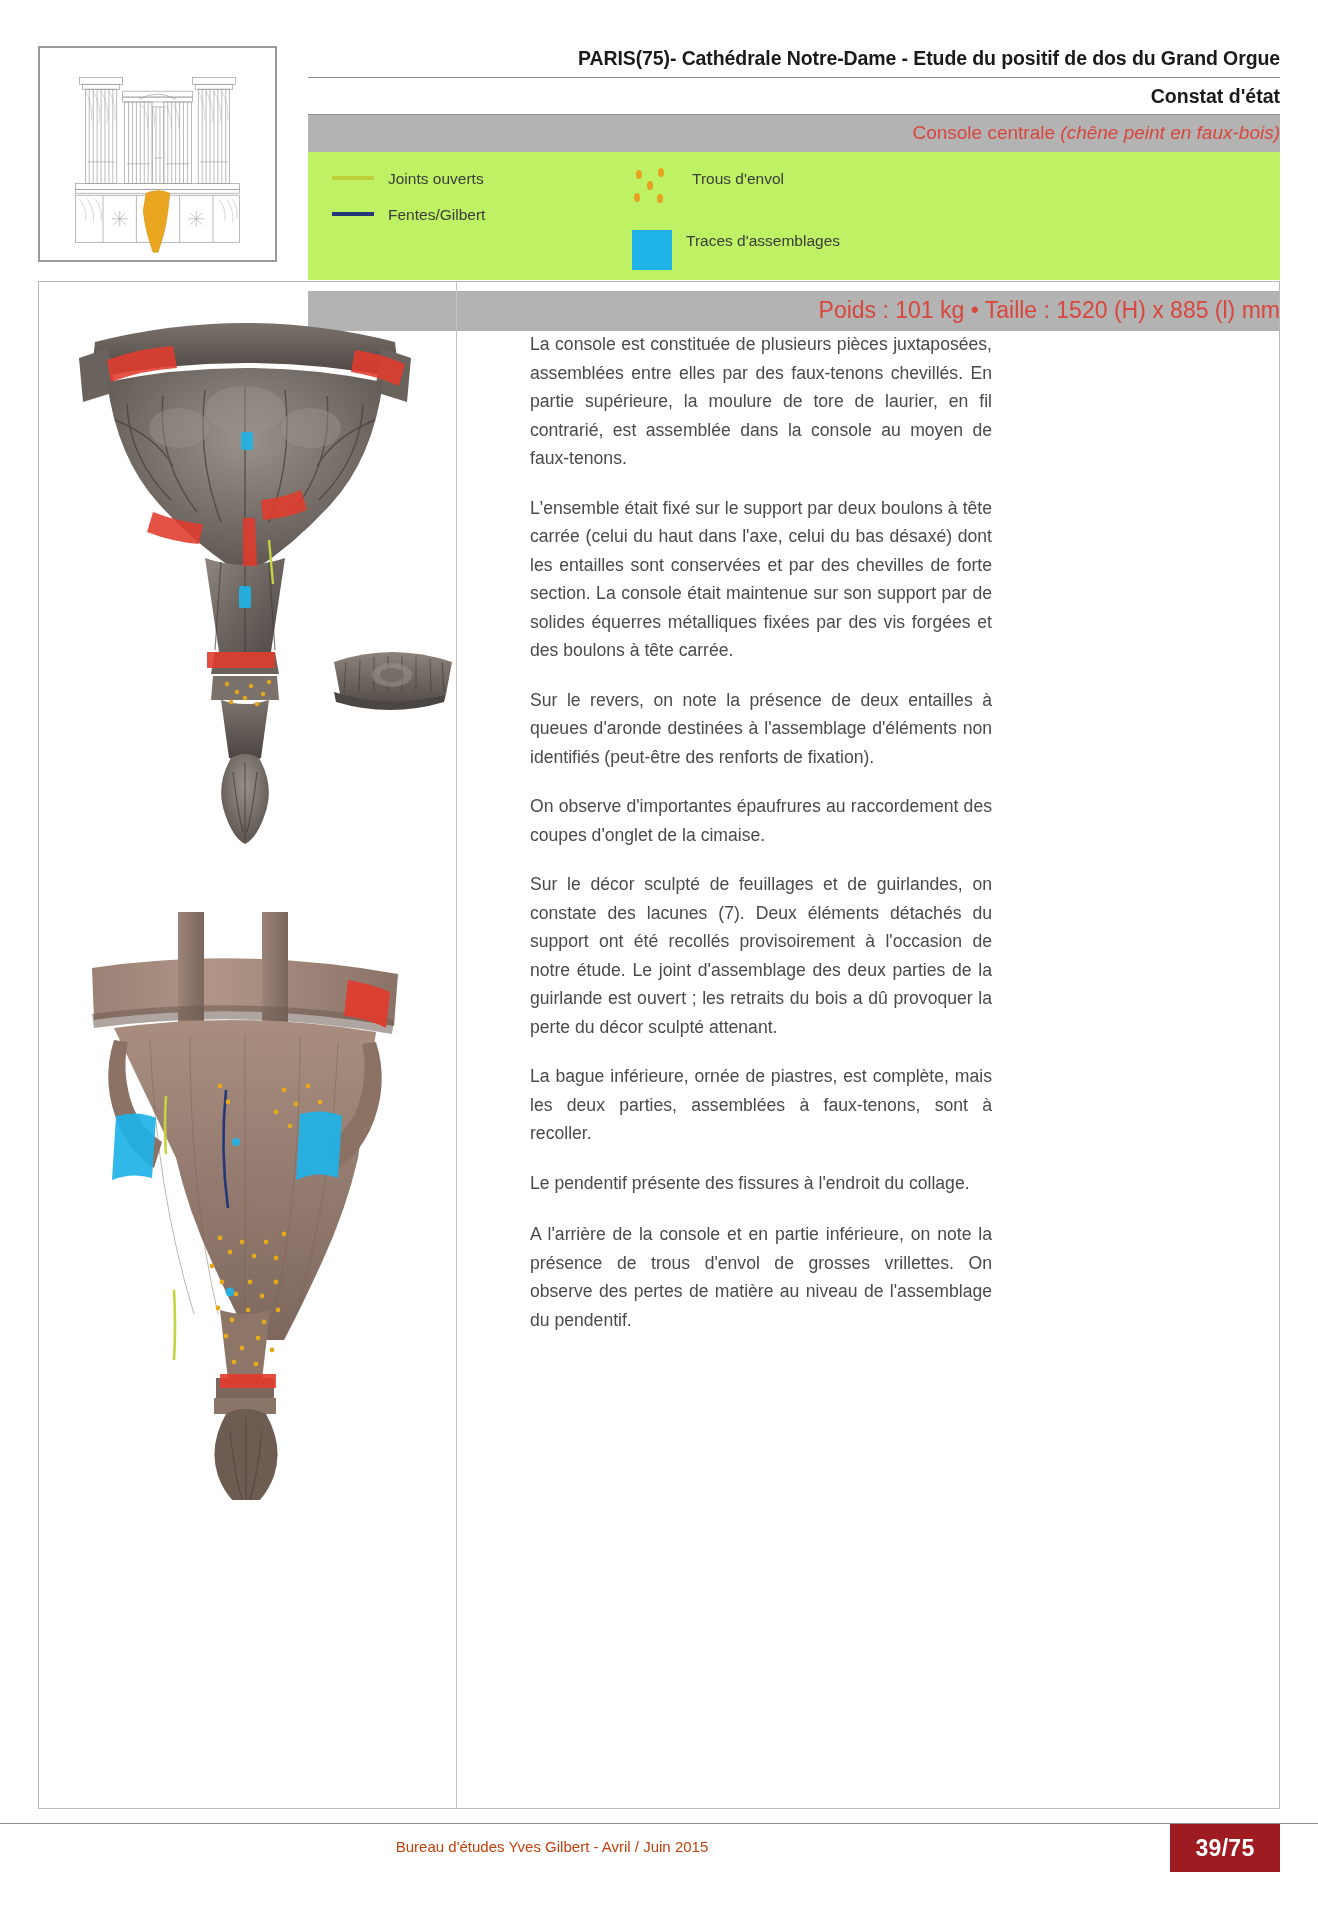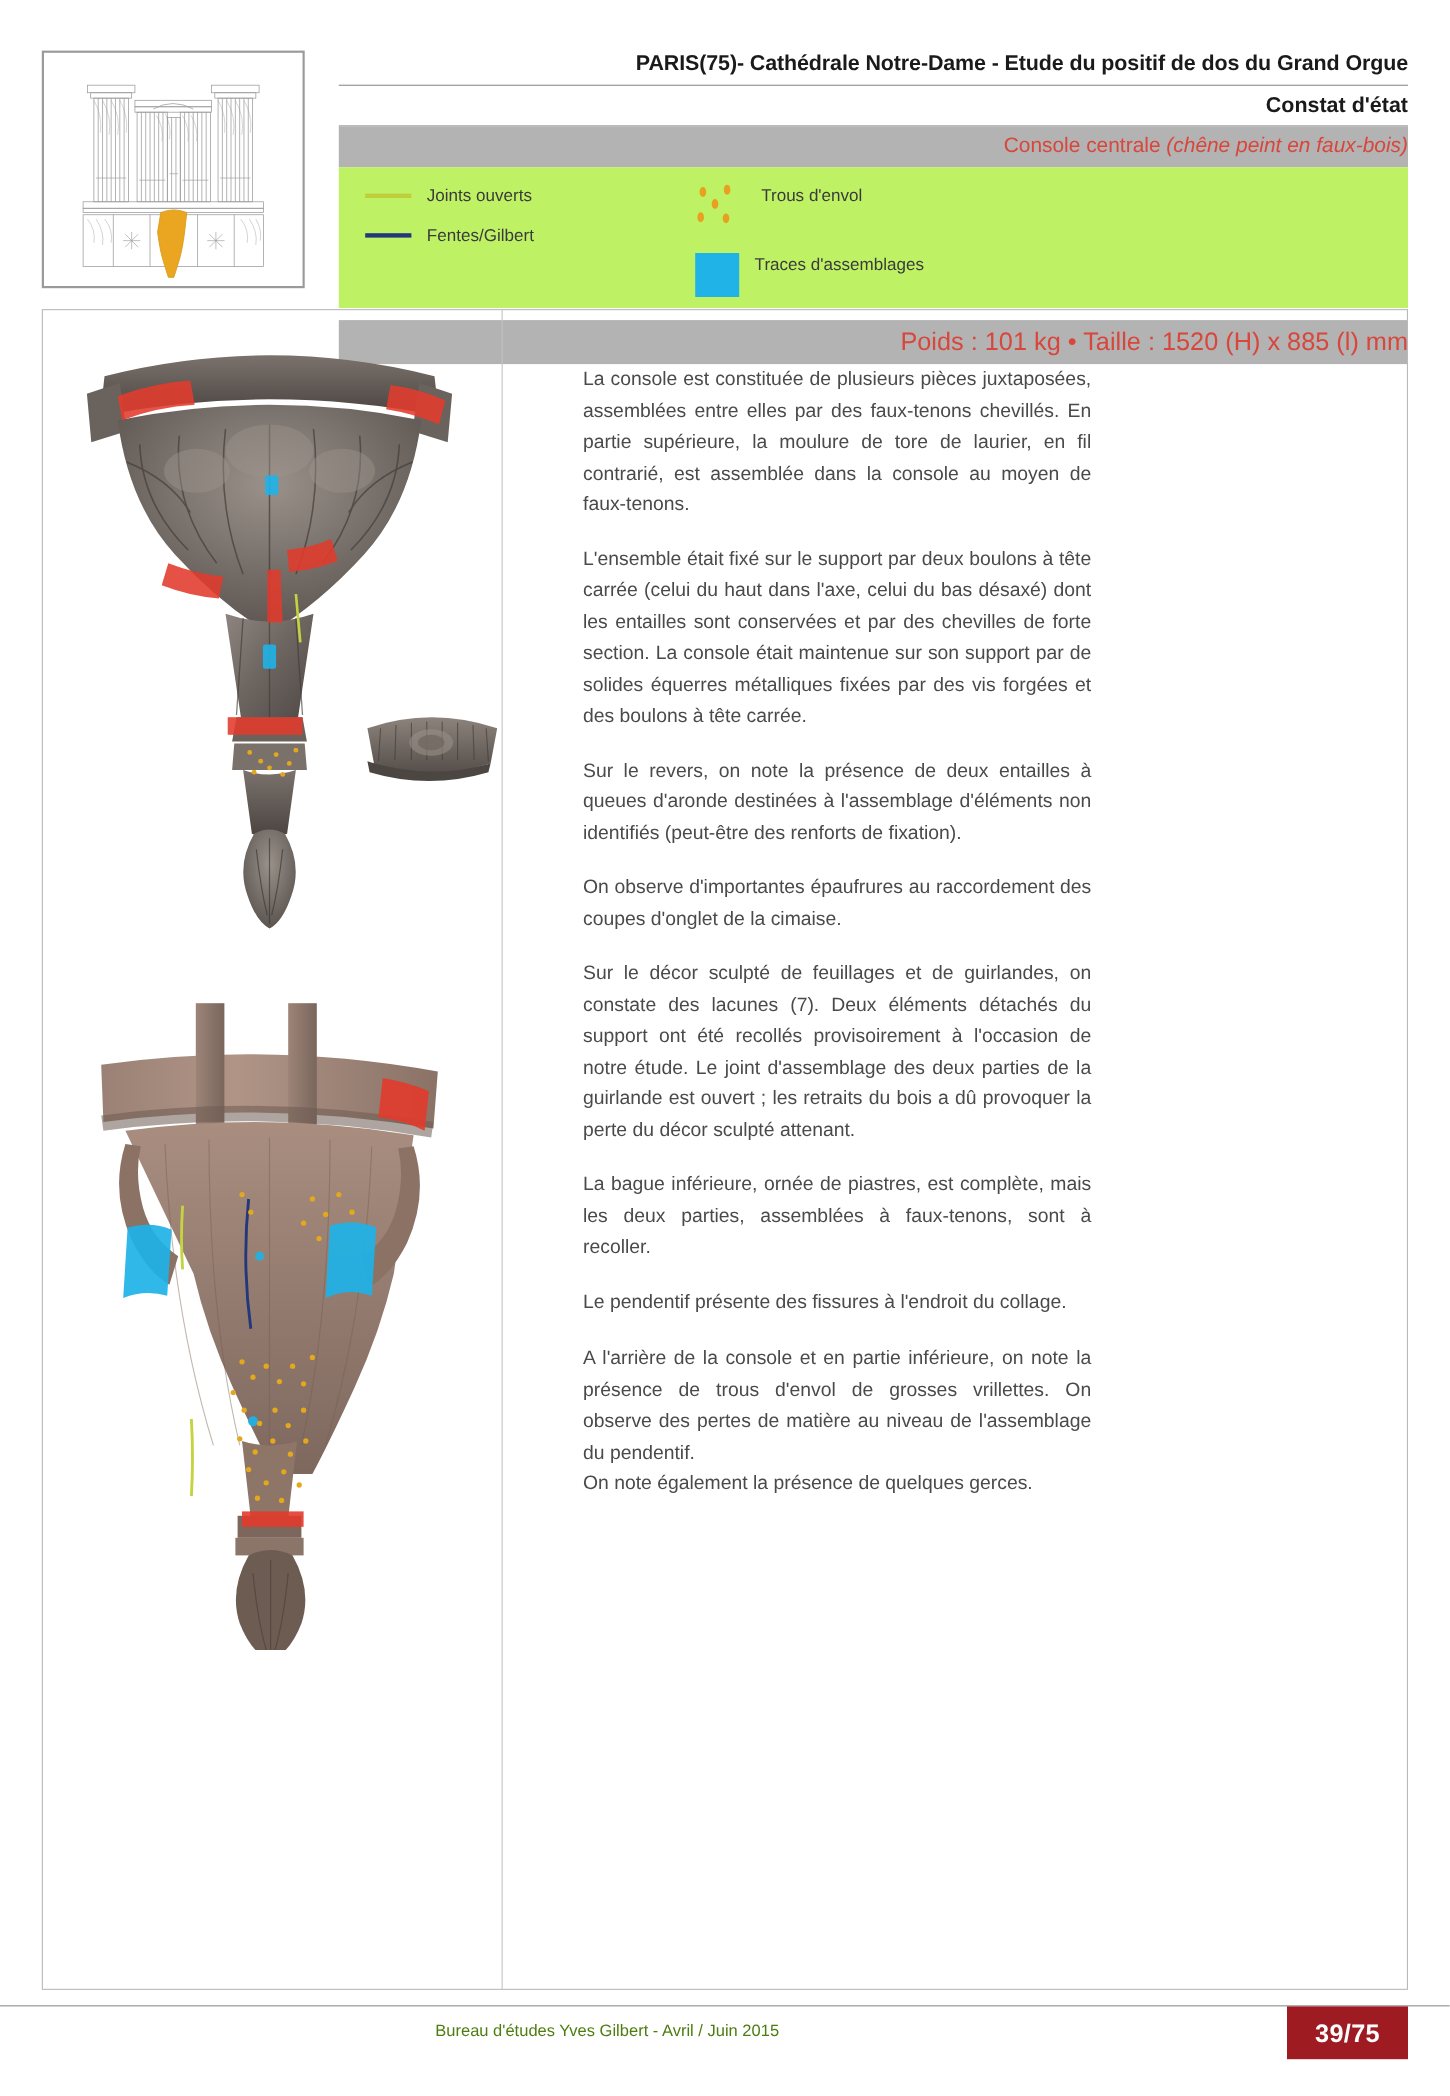--- a/index.html
+++ b/index.html
@@ -190,21 +190,21 @@
     width: 1318px;
     height: 1px;
     background: #8d8d8d;
   }
   .footer-text {
     position: absolute;
     left: 0; top: 1838px;
     width: 1104px;
     text-align: center;
     font-size: 15px;
-    color: #4d7c0f;
+    color: #c2410c;
   }
   .page-badge {
     position: absolute;
     right: 38px;
     top: 1824px;
     width: 110px;
     height: 48px;
     background: #9e1b22;
     color: #ffffff;
     font-size: 23px;
@@ -552,20 +552,19 @@
 
   <div class="text-col">
     <p>La console est constituée de plusieurs pièces juxtaposées, assemblées entre elles par des faux-tenons chevillés. En partie supérieure, la moulure de tore de laurier, en fil contrarié, est assemblée dans la console au moyen de faux-tenons.</p>
     <p>L'ensemble était fixé sur le support par deux boulons à tête carrée (celui du haut dans l'axe, celui du bas désaxé) dont les entailles sont conservées et par des chevilles de forte section. La console était maintenue sur son support par de solides équerres métalliques fixées par des vis forgées et des boulons à tête carrée.</p>
     <p>Sur le revers, on note la présence de deux entailles à queues d'aronde destinées à l'assemblage d'éléments non identifiés (peut-être des renforts de fixation).</p>
     <p>On observe d'importantes épaufrures au raccordement des coupes d'onglet de la cimaise.</p>
     <p>Sur le décor sculpté de feuillages et de guirlandes, on constate des lacunes (7). Deux éléments détachés du support ont été recollés provisoirement à l'occasion de notre étude. Le joint d'assemblage des deux parties de la guirlande est ouvert ; les retraits du bois a dû provoquer la perte du décor sculpté attenant.</p>
     <p>La bague  inférieure, ornée de piastres, est complète, mais les deux parties, assemblées à faux-tenons, sont à recoller.</p>
     <p>Le pendentif présente des fissures à l'endroit du collage.</p>
     <p class="tight">A l'arrière de la console et en partie inférieure, on note la présence de trous d'envol de grosses vrillettes. On observe des pertes de matière au niveau de l'assemblage du pendentif.</p>
-    <p>On note également la présence de quelques gerces.</p>
   </div>
 
   <div class="footer-rule"></div>
   <div class="footer-text">Bureau d'études Yves Gilbert - Avril / Juin 2015</div>
   <div class="page-badge">39/75</div>
 
 </div>
 
 </body></html>

